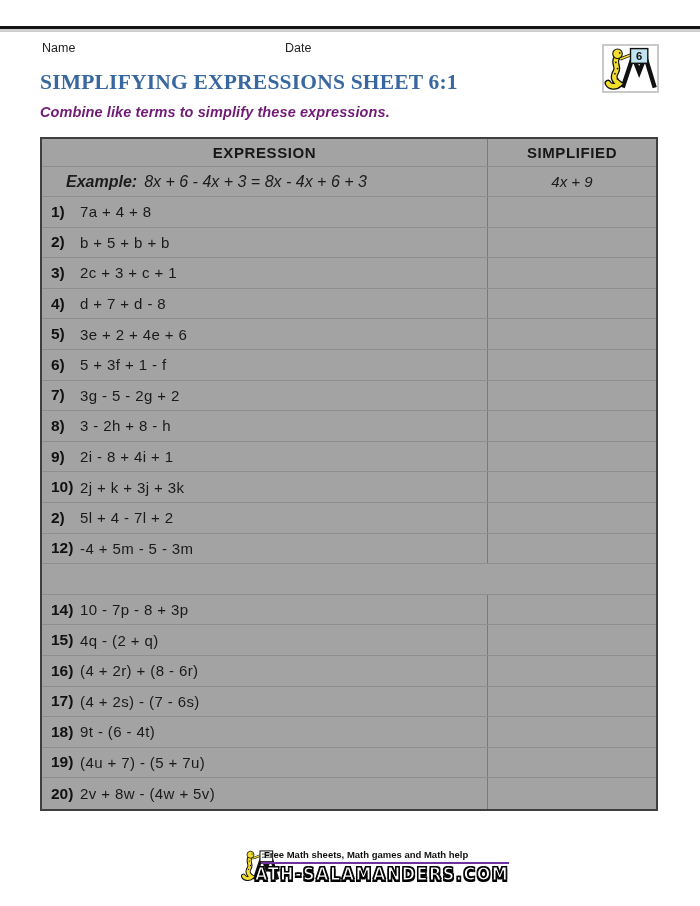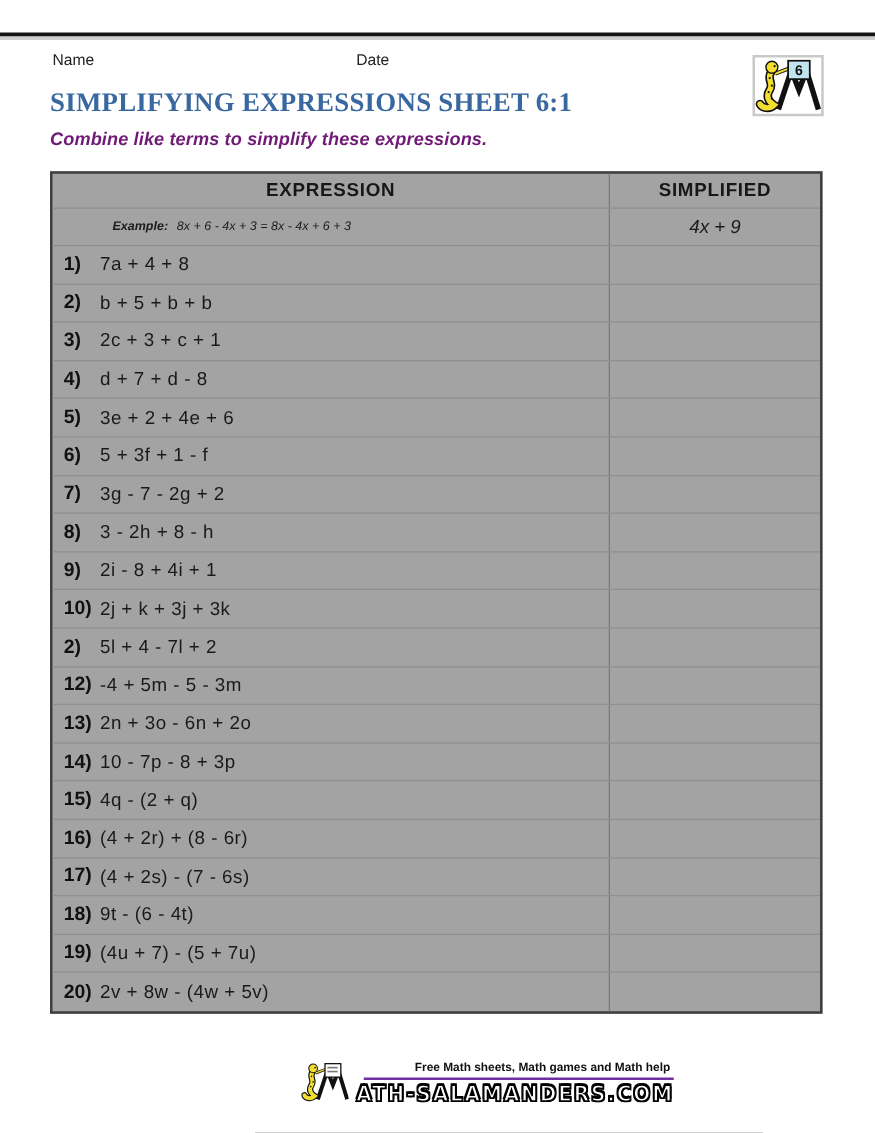--- a/index.html
+++ b/index.html
@@ -45,36 +45,36 @@
     position:absolute;left:40px;top:137px;width:618px;
     border:2px solid var(--border-dark);background:#a3a3a3;
   }
   .trow{display:flex;width:100%;}
   .trow .c1{flex:0 0 446px;border-right:1px solid #7a7a7a;display:flex;align-items:center;}
   .trow .c2{flex:1;display:flex;align-items:center;justify-content:center;}
   .head-row{height:28px;border-bottom:1px solid var(--line-gray);}
   .head-row .c1{justify-content:center;}
   .head-row span{font-size:15px;font-weight:bold;letter-spacing:.6px;color:#171717;}
   .example-row{height:30px;border-bottom:1px solid var(--line-gray);font-style:italic;}
-  .example-row .c1{padding-left:48px;font-size:10px;}
+  .example-row .c1{padding-left:24px;font-size:16px;}
   .example-row .ex-label{font-weight:bold;margin-right:7px;}
   .example-row .c2{font-size:15px;}
   .q-row{height:30.6px;border-bottom:1px solid var(--line-gray);}
   .q-row:last-child{border-bottom:none;}
   .q-row .num{
     flex:0 0 38px;padding-left:9px;font-weight:bold;font-size:15.5px;color:#111;
   }
   .q-row .expr{font-size:15px;letter-spacing:.4px;color:#1a1a1a;}
   .footer{
     position:absolute;left:0;top:845px;width:700px;
     display:flex;justify-content:center;
   }
   .footer-inner{position:relative;width:218px;height:52px;}
   .footer-inner svg{position:absolute;left:0;top:3px;}
-  .f-text{position:absolute;left:50px;top:4px;white-space:nowrap;text-align:right;}
+  .f-text{position:absolute;left:20px;top:4px;white-space:nowrap;}
   .tagline{font-size:9.5px;font-weight:bold;color:#101010;padding:0 3px 2px 3px;}
   .tagline-rule{height:2px;background:var(--footer-purple);}
   .site{
     margin-left:-6px;margin-top:1px;
     font-family:"DejaVu Sans", sans-serif;
     font-size:16px;font-weight:bold;letter-spacing:1.5px;
     color:#ffffff;
     -webkit-text-stroke:1.1px #000;
     text-shadow:1px 1px 0 #000,-1px -1px 0 #000,1px -1px 0 #000,-1px 1px 0 #000;
     transform:scaleY(1.08);
@@ -184,21 +184,21 @@
       <span class="expr">5 + 3f + 1 - f</span>
     </div>
     <div class="c2">
       <span></span>
     </div>
   </div>
 
   <div class="trow q-row">
     <div class="c1">
       <span class="num">7)</span>
-      <span class="expr">3g - 7 - 2g + 2</span>
+      <span class="expr">3g - 5 - 2g + 2</span>
     </div>
     <div class="c2">
       <span></span>
     </div>
   </div>
 
   <div class="trow q-row">
     <div class="c1">
       <span class="num">8)</span>
       <span class="expr">3 - 2h + 8 - h</span>
@@ -242,24 +242,20 @@
     <div class="c1">
       <span class="num">12)</span>
       <span class="expr">-4 + 5m - 5 - 3m</span>
     </div>
     <div class="c2">
       <span></span>
     </div>
   </div>
 
   <div class="trow q-row">
-    <div class="c1">
-      <span class="num">13)</span>
-      <span class="expr">2n + 3o - 6n + 2o</span>
-    </div>
     <div class="c2">
       <span></span>
     </div>
   </div>
 
   <div class="trow q-row">
     <div class="c1">
       <span class="num">14)</span>
       <span class="expr">10 - 7p - 8 + 3p</span>
     </div>

